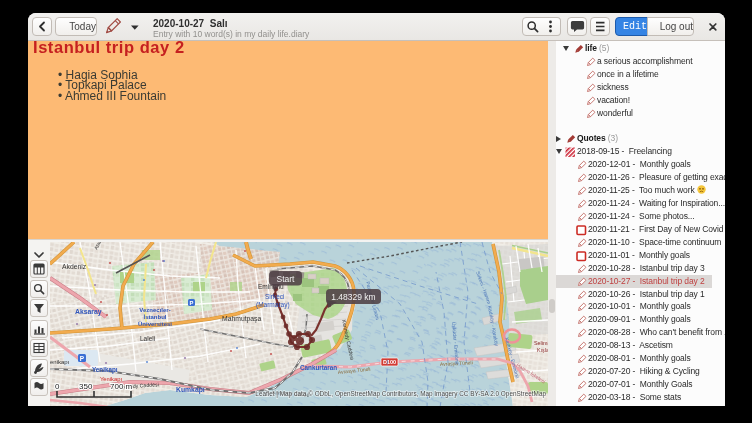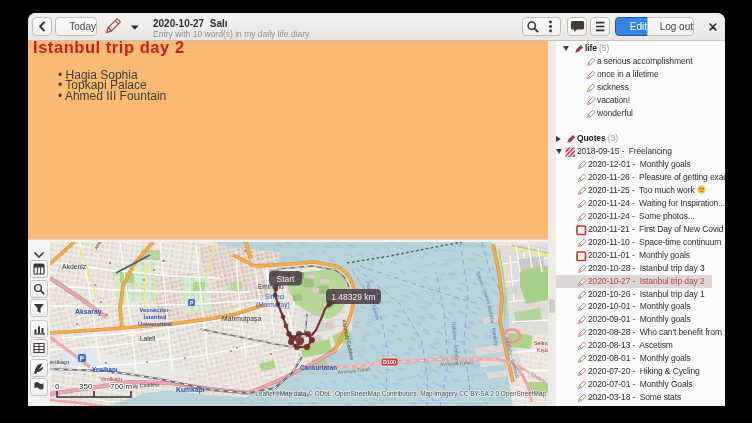--- a/index.html
+++ b/index.html
@@ -12,21 +12,21 @@
   background:linear-gradient(#f2f1ef,#e9e7e4); border-bottom:1px solid #c6c0ba; }
 .btn { position:absolute; top:4px; height:19px; background:linear-gradient(#fefefe,#f1efec);
   border:1px solid #c2bcb6; border-radius:4px; color:#3d3d3d; }
 .btn .lbl { position:absolute; width:100%; text-align:right; top:3px; font-size:10px; color:#454545; }
 #b-back { left:4px; width:20px; }
 #b-today { left:27px; width:42px; }
 #b-search { left:494px; width:20px; border-radius:4px 0 0 4px; }
 #b-dots { left:513px; width:20px; border-radius:0 4px 4px 0; border-left:none; }
 #b-chat { left:539px; width:20px; }
 #b-menu { left:562px; width:20px; }
-#b-edit { left:587px; width:33px; background:#3584e4; border-color:#1c5aab; border-radius:4px 0 0 4px; }
+#b-edit { left:587px; width:33px; background:#3584e4; border-color:#1c5aab; border-radius:4px 0 0 4px;font-family:Liberation Mono, monospace; }
 #b-edit .lbl { color:#fff; }
 #b-logout { left:619px; width:47px; border-radius:0 4px 4px 0; }
 #hdr-title { position:absolute; left:125px; top:5px; font-size:10px; font-weight:bold; color:#2f2f2f; }
 #hdr-sub { position:absolute; left:125px; top:16px; font-size:8.5px; color:#92908d; }
 #x-close { position:absolute; left:675px; top:4px; width:20px; height:20px; }
 
 #editor { position:absolute; left:0; top:28px; width:520px; height:198px; background:#fdba74; }
 #editor h1 { font-size:16.5px; color:#c52020; font-weight:bold; position:absolute; left:5px; top:-3.5px; letter-spacing:0.55px; }
 #editor ul { position:absolute; left:30px; top:29px; list-style:none; font-size:12px; color:#3b3b33; }
 #editor ul li { line-height:10.4px; }

